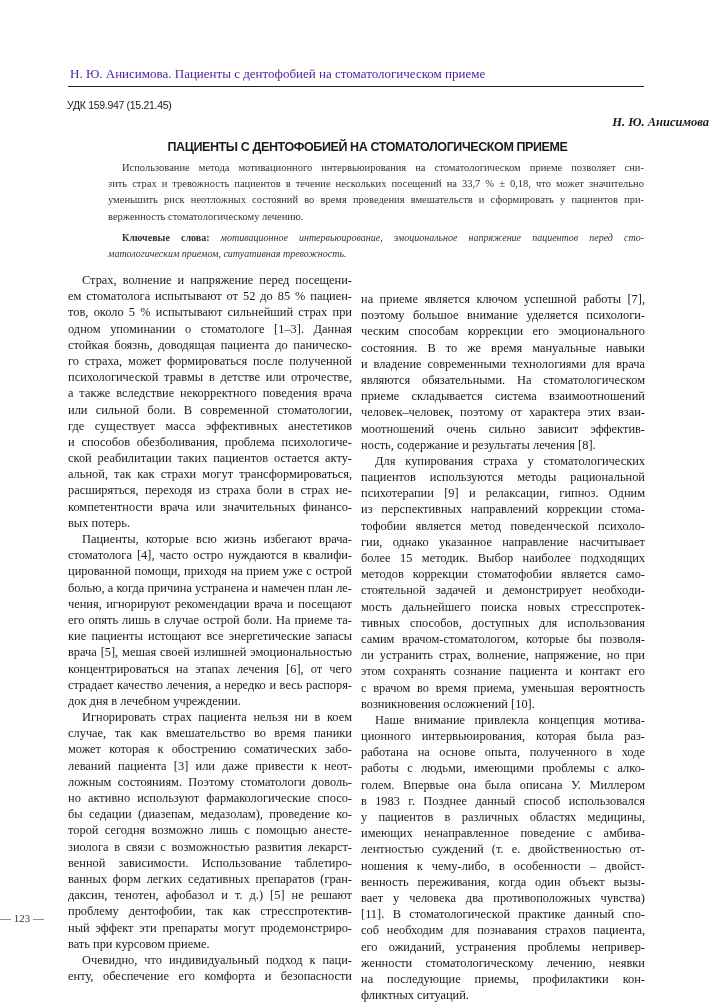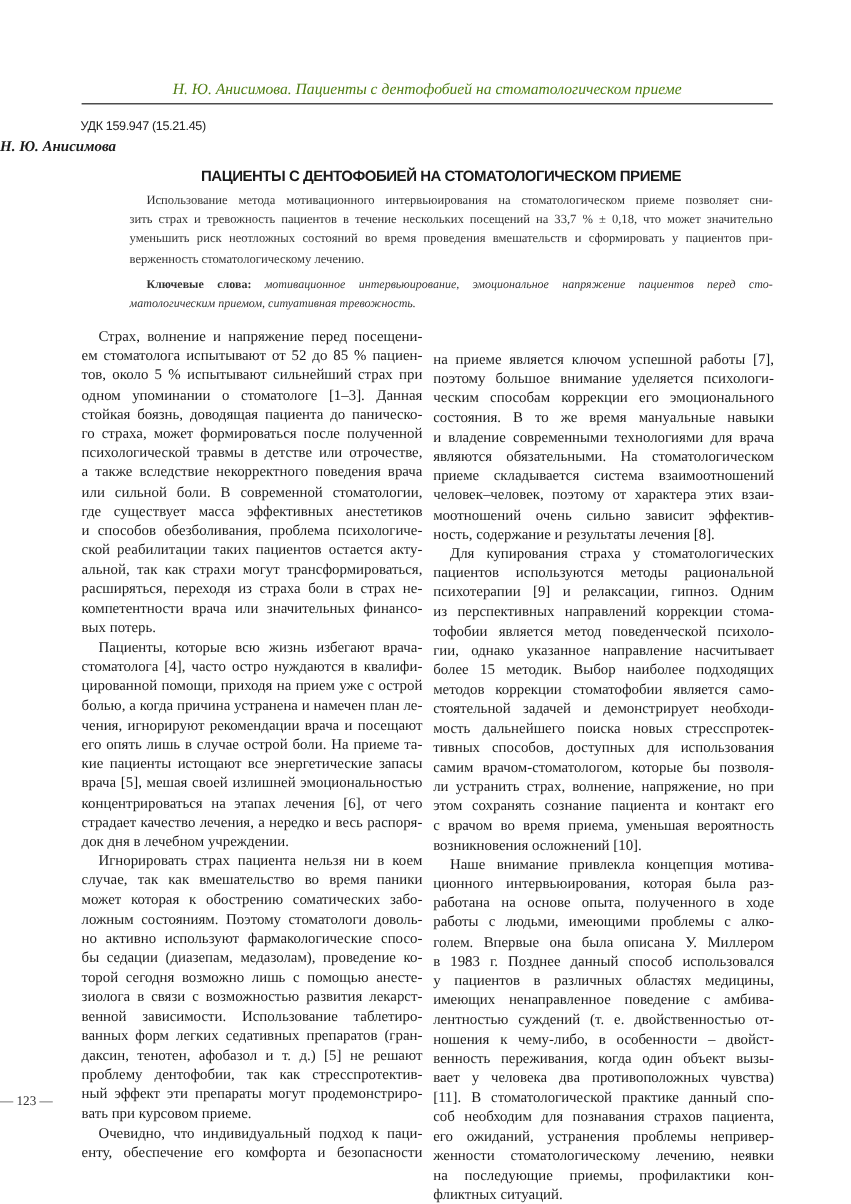--- a/index.html
+++ b/index.html
@@ -1,24 +1,24 @@
 <!DOCTYPE html>
 <html><head>
 <meta charset="utf-8">
 <style>
   html, body { margin: 0; padding: 0; background: #ffffff; }
   body { width: 709px; height: 1003px; position: relative; overflow: hidden; color: #1a1a1a; }
   .running-head {
     position: absolute; left: 70px; width: 572px; top: 66px;
-    text-align: center; font-family: "Liberation Serif", serif; font-style: italic;
-    font-size: 13px; color: #4d7c0f;
+    text-align: left; font-family: "Liberation Serif", serif; 
+    font-size: 13px; color: #4c1d95;
   }
   .head-rule { position: absolute; left: 68px; width: 576px; top: 86px; height: 0; border-top: 1px solid #222; }
   .udk { position: absolute; left: 67px; top: 99px; font-family: "Liberation Sans", sans-serif; font-size: 10.5px; letter-spacing: -0.3px; color: #222; }
-  .author { position: absolute; left: 0; width: 709px; top: 115px; text-align: left; font-family: "Liberation Serif", serif; font-style: italic; font-weight: bold; font-size: 12.5px; }
+  .author { position: absolute; left: 0; width: 709px; top: 115px; text-align: right; font-family: "Liberation Serif", serif; font-style: italic; font-weight: bold; font-size: 12.5px; }
   .title { position: absolute; left: 13px; width: 709px; top: 140px; text-align: center; font-family: "Liberation Sans", sans-serif; font-weight: bold; font-size: 12.5px; letter-spacing: -0.4px; }
   .abstract { position: absolute; left: 108px; width: 536px; top: 160px; font-family: "Liberation Serif", serif; font-size: 10.5px; line-height: 16.2px; color: #333; }
   .keywords { position: absolute; left: 108px; width: 536px; top: 230px; font-family: "Liberation Serif", serif; font-size: 10px; line-height: 16.2px; color: #333; }
   .kw-label { font-weight: bold; }
   .kw-text { font-style: italic; }
   .ln { display: block; text-align: justify; text-align-last: justify; white-space: nowrap; height: 16.2px; overflow: visible; }
   .ln.last { text-align-last: left; }
   .ind { padding-left: 14px; }
   .col { position: absolute; top: 272px; width: 284px; font-family: "Liberation Serif", serif; font-size: 12.4px; line-height: 16.2px; color: #1a1a1a; }
   .col-left { left: 68px; }
@@ -72,20 +72,21 @@
     <span class="ln">чения, игнорируют рекомендации врача и посещают</span>
     <span class="ln">его опять лишь в случае острой боли. На приеме та-</span>
     <span class="ln">кие пациенты истощают все энергетические запасы</span>
     <span class="ln">врача [5], мешая своей излишней эмоциональностью</span>
     <span class="ln">концентрироваться на этапах лечения [6], от чего</span>
     <span class="ln">страдает качество лечения, а нередко и весь распоря-</span>
     <span class="ln last">док дня в лечебном учреждении.</span>
     <span class="ln ind">Игнорировать страх пациента нельзя ни в коем</span>
     <span class="ln">случае, так как вмешательство во время паники</span>
     <span class="ln">может которая к обострению соматических забо-</span>
+    <span class="ln">леваний пациента [3] или даже привести к неот-</span>
     <span class="ln">ложным состояниям. Поэтому стоматологи доволь-</span>
     <span class="ln">но активно используют фармакологические спосо-</span>
     <span class="ln">бы седации (диазепам, медазолам), проведение ко-</span>
     <span class="ln">торой сегодня возможно лишь с помощью анесте-</span>
     <span class="ln">зиолога в связи с возможностью развития лекарст-</span>
     <span class="ln">венной зависимости. Использование таблетиро-</span>
     <span class="ln">ванных форм легких седативных препаратов (гран-</span>
     <span class="ln">даксин, тенотен, афобазол и т. д.) [5] не решают</span>
     <span class="ln">проблему дентофобии, так как стресспротектив-</span>
     <span class="ln">ный эффект эти препараты могут продемонстриро-</span>

